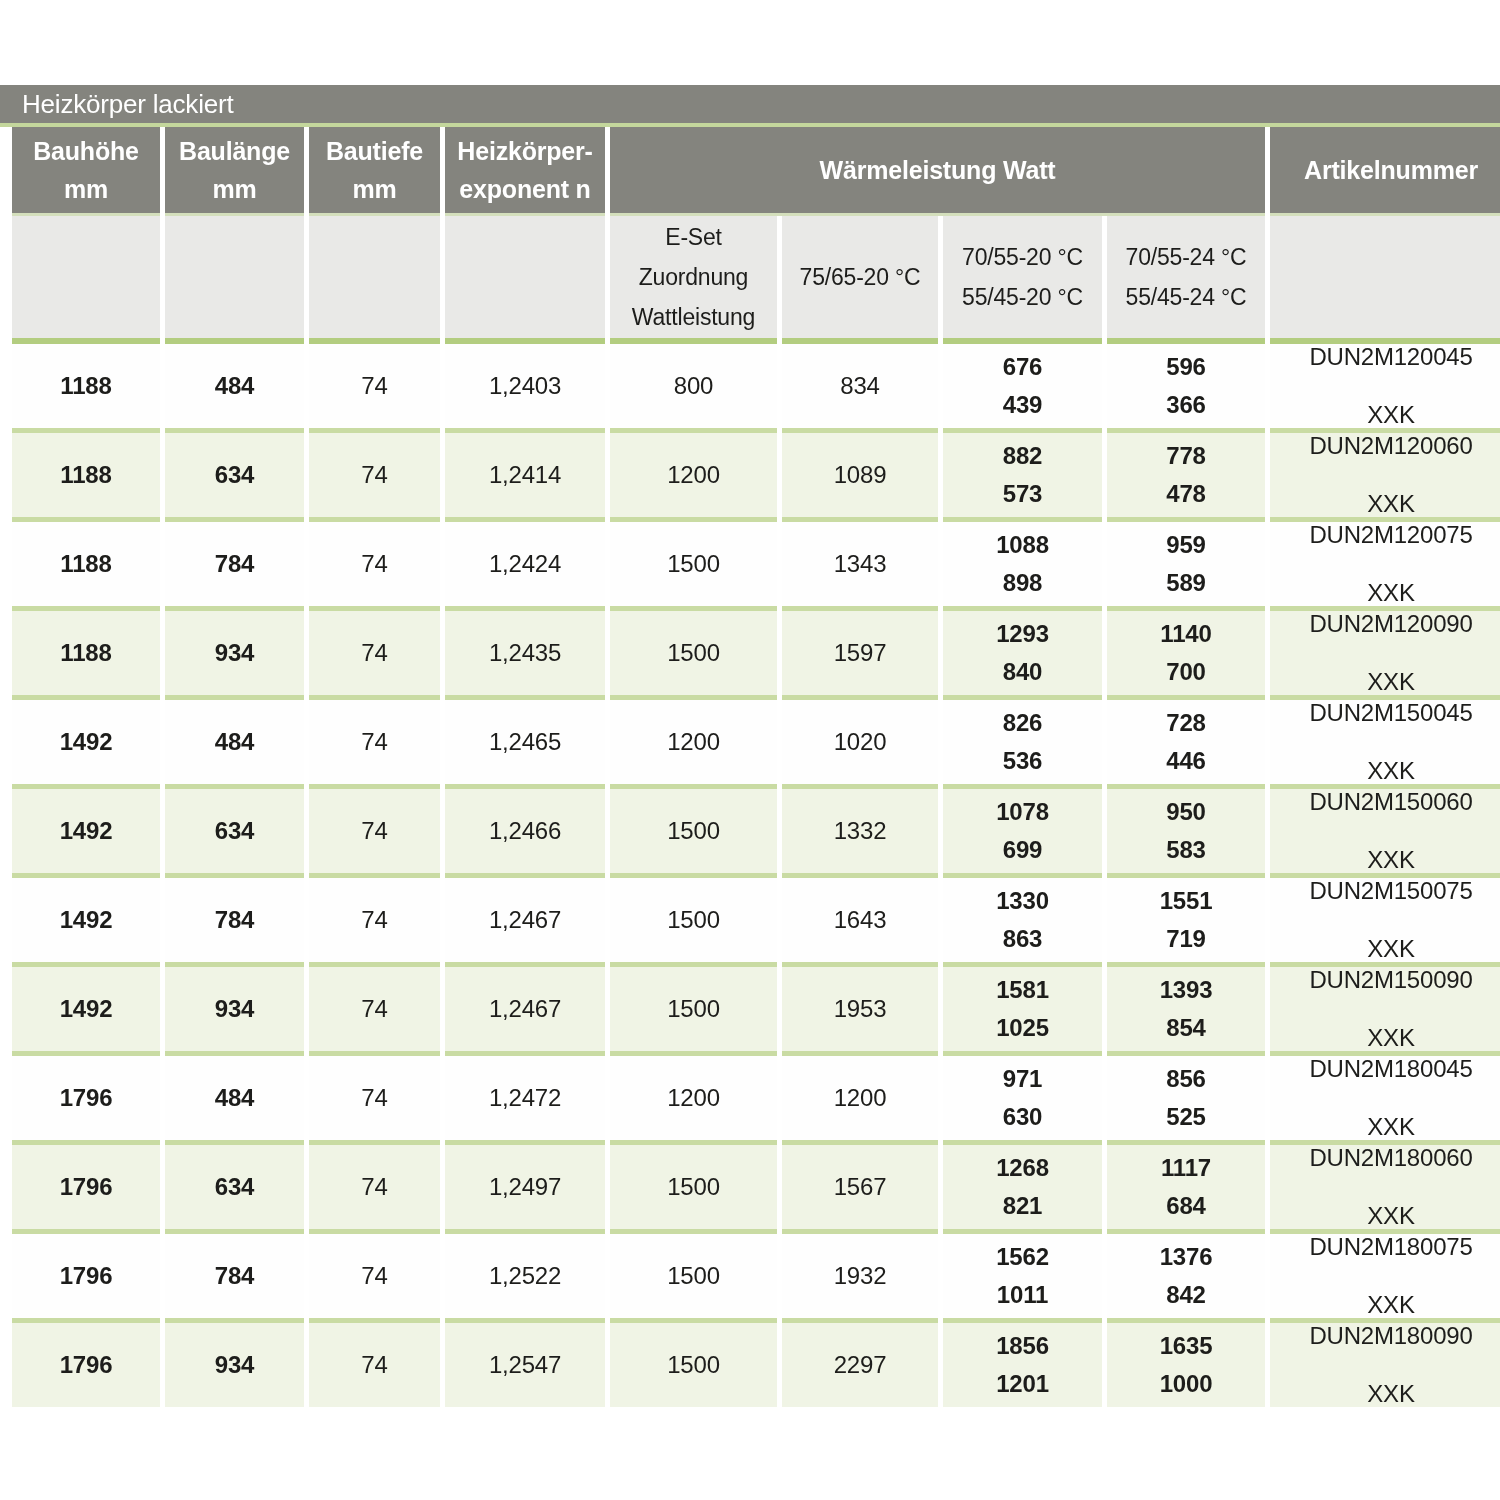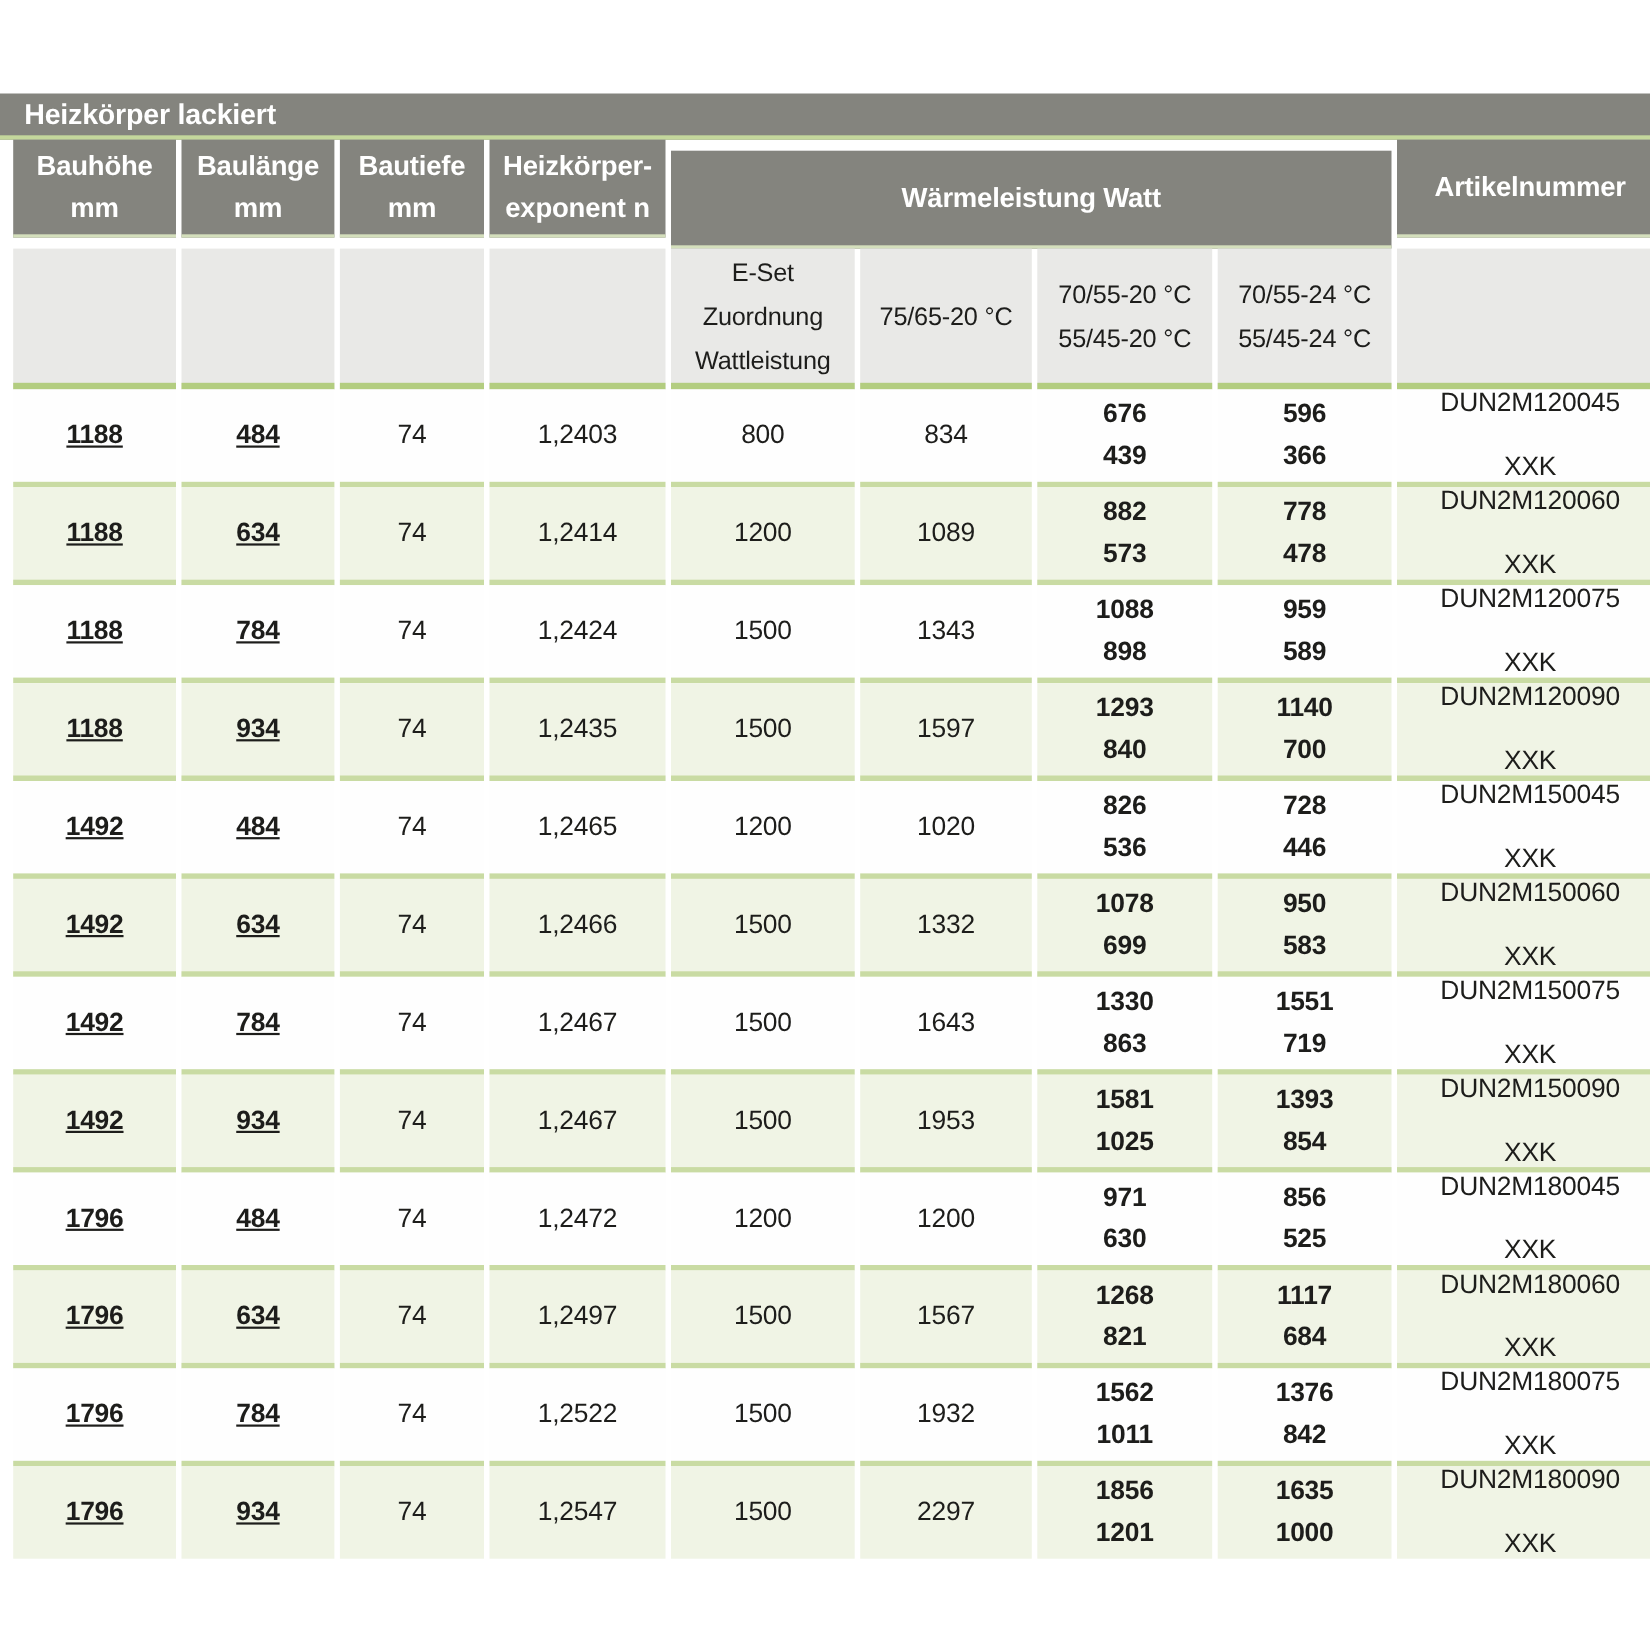--- a/index.html
+++ b/index.html
@@ -25,49 +25,49 @@
     display:grid;
     grid-template-columns:148px 139px 131px 160px 167px 156px 159px 158px 242px;
     column-gap:5px;
     padding-left:12px;
   }
   
   .title-bar{
     height:42px;background:var(--c-header-bg);
     border-bottom:4px solid var(--c-title-sep);
     display:flex;align-items:center;padding-left:22px;box-sizing:border-box;
-    color:var(--c-header-text);font-weight:bold;font-size:26px;letter-spacing:-0.2px;
+    color:var(--c-header-text);font-weight:normal;font-size:26px;letter-spacing:-0.2px;
   }
   
   .hcell{
     background:var(--c-header-bg);color:var(--c-header-text);
     height:86px;border-bottom:3px solid var(--c-sep-pale);
     display:flex;flex-direction:column;justify-content:center;align-items:center;
     font-weight:bold;font-size:25px;letter-spacing:-0.2px;text-align:center;
   }
   .hcell span{display:block;line-height:38px;}
-  .hcell.span4{grid-column:5 / span 4;margin-top:10px;}
+  .hcell.span4{grid-column:5 / span 4;}
   
   .scell{
     background:var(--c-subheader-bg);
     height:122px;border-bottom:6px solid var(--c-sep-strong);
     display:flex;flex-direction:column;justify-content:center;align-items:center;
     font-size:23px;letter-spacing:-0.2px;text-align:center;
   }
   .scell span{display:block;line-height:40px;}
   
   .cell{
     height:84px;border-bottom:5px solid var(--c-sep);
     display:flex;flex-direction:column;justify-content:center;align-items:center;
     font-size:24px;letter-spacing:-0.2px;text-align:center;
   }
   .row.plain .cell{background:var(--c-row-white);}
   .row.tint  .cell{background:var(--c-row-tint);}
   .row:last-child .cell{border-bottom:none;}
-  .cell.bold{font-weight:bold;text-decoration:underline;}
+  .cell.bold{font-weight:bold;}
   .cell .ln{display:block;line-height:38px;font-weight:bold;}
   .cell.art{flex-direction:column;white-space:nowrap;align-items:center;}
   .dot{
     display:inline-block;width:7px;height:7px;background:var(--c-dot);
     margin:0 7px 2px 7px;align-self:flex-end;margin-bottom:30px;
   }
 </style>
 </head>
 <body>
 

